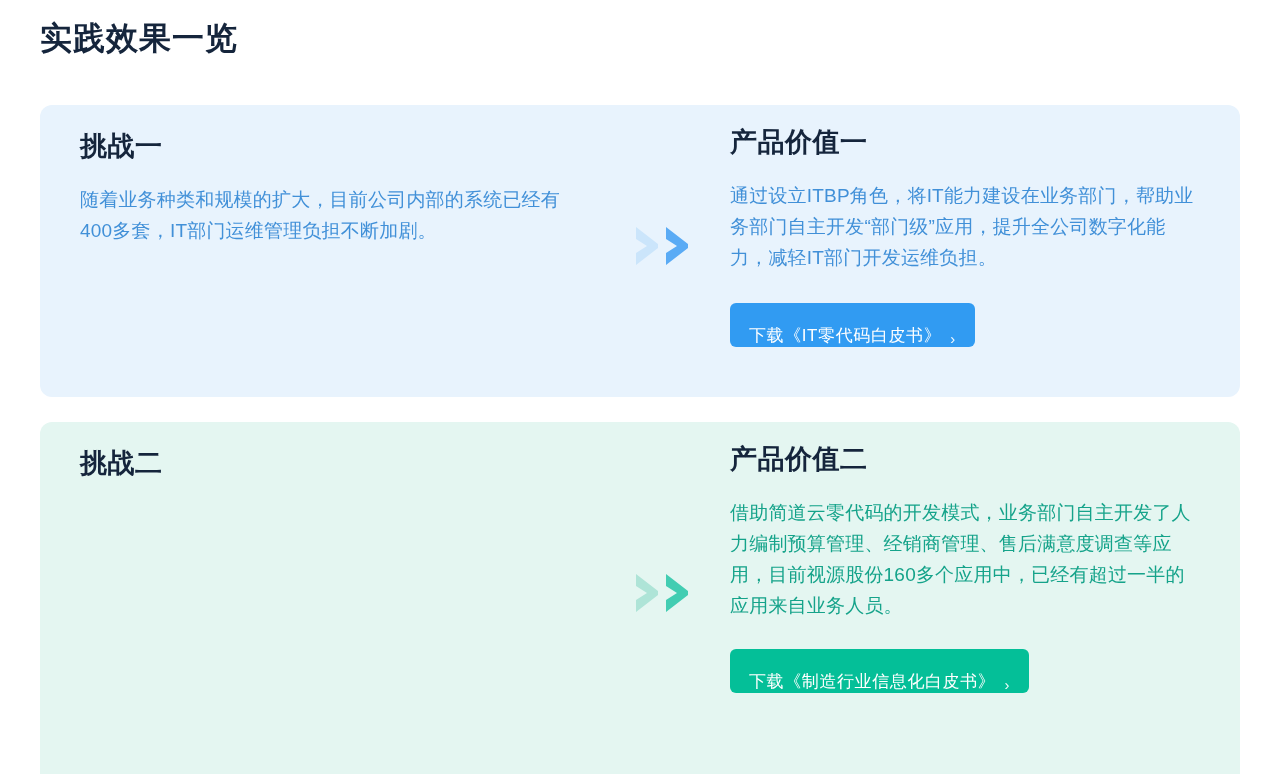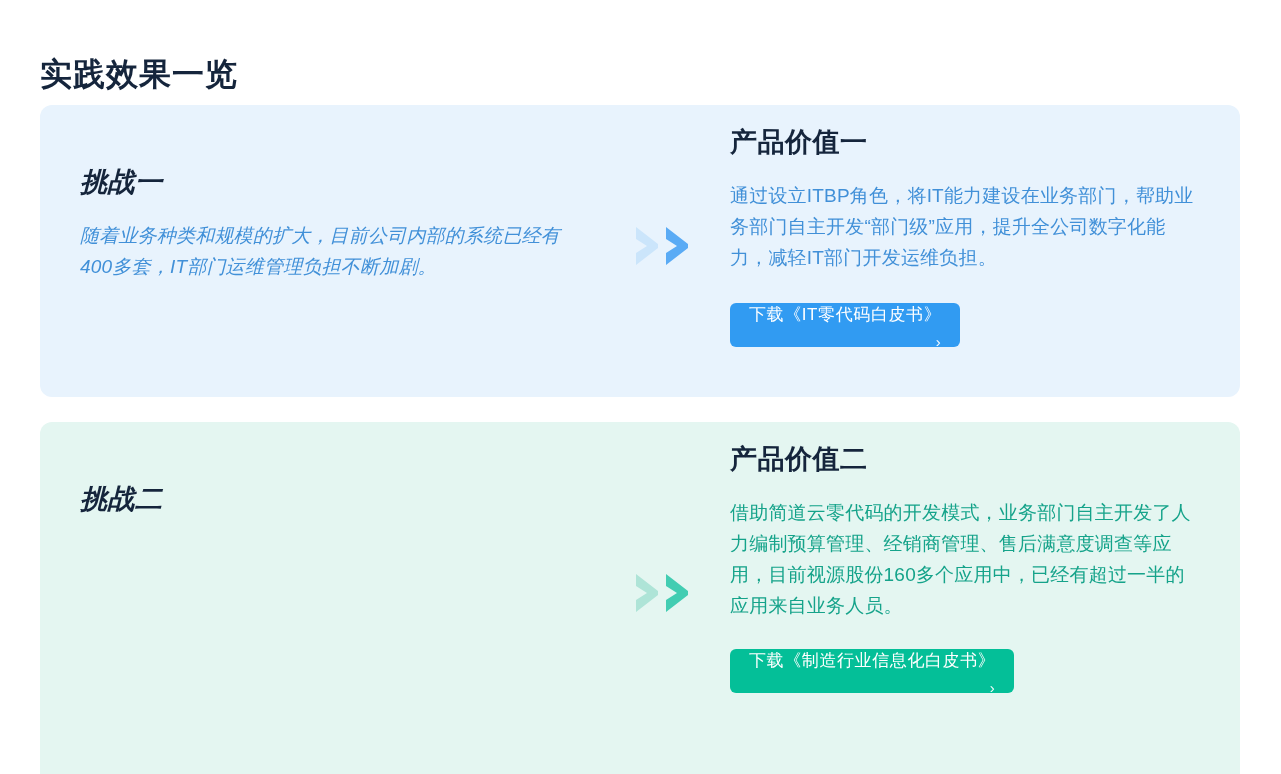--- a/index.html
+++ b/index.html
@@ -21,21 +21,20 @@
 
   .page-title {
     position: absolute;
     left: 40px;
     top: 18px;
     font-size: 32px;
     font-weight: 700;
     color: #15253c;
     letter-spacing: 1px;
     line-height: 1.3;
-    margin-top: 36px;
   }
 
   .card {
     position: absolute;
     left: 40px;
     width: 1200px;
     border-radius: 12px;
     display: flex;
     flex-direction: row;
     align-items: flex-start;
@@ -49,22 +48,21 @@
 
   .card-green {
     top: 422px;
     height: 397px;
     background: #e4f6f1;
   }
 
   .col-left {
     width: 560px;
     padding-left: 40px;
-    padding-top: 60px;
-    font-style: italic;
+    padding-top: 24px;
   }
 
   .col-arrow {
     width: 140px;
     display: flex;
     align-items: flex-start;
     justify-content: center;
     padding-top: 120px;
   }
 
@@ -108,21 +106,20 @@
     height: 44px;
     padding: 0 19px;
     border: none;
     border-radius: 6px;
     font-family: "Liberation Sans", "DejaVu Sans", sans-serif;
     font-size: 17px;
     color: #ffffff;
     letter-spacing: 0.6px;
     cursor: pointer;
     white-space: nowrap;
-    flex-direction: column;
   }
 
   .btn-blue { background: #319bf2; margin-top: 30px; }
   .btn-green { background: #04bf98; margin-top: 28px; }
 
   .btn-chevron {
     display: inline-block;
     font-size: 15px;
     line-height: 1;
     transform: translateY(-1px);

